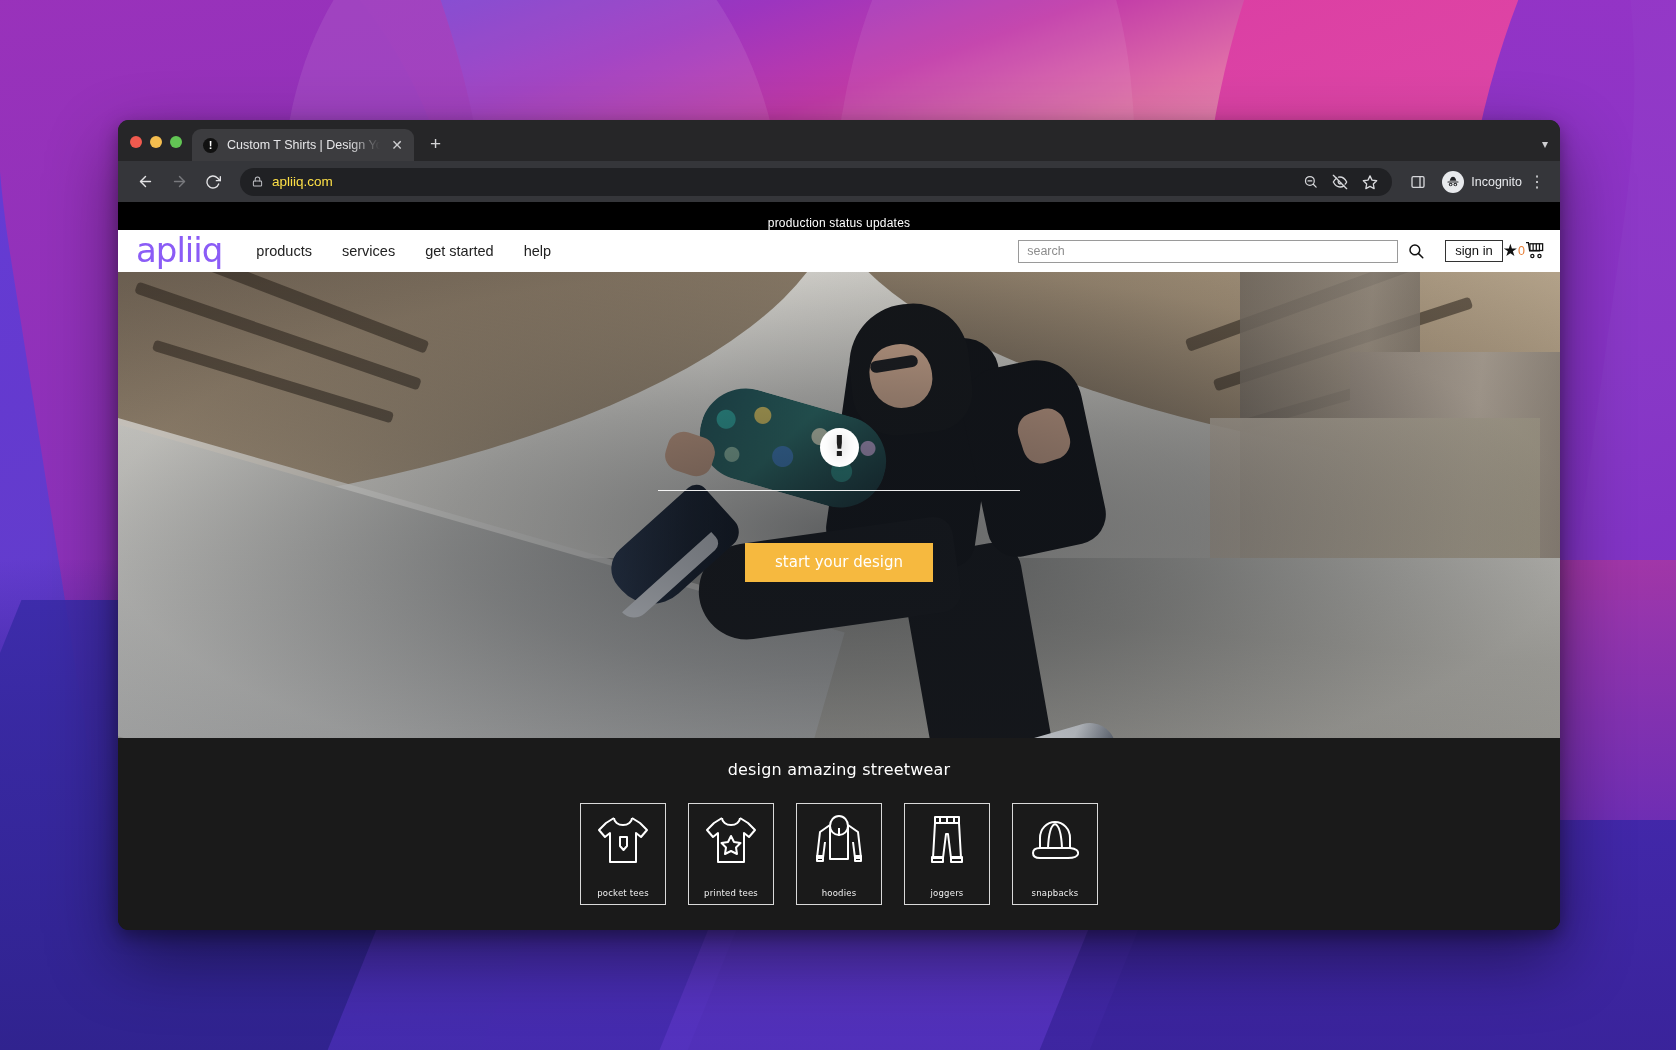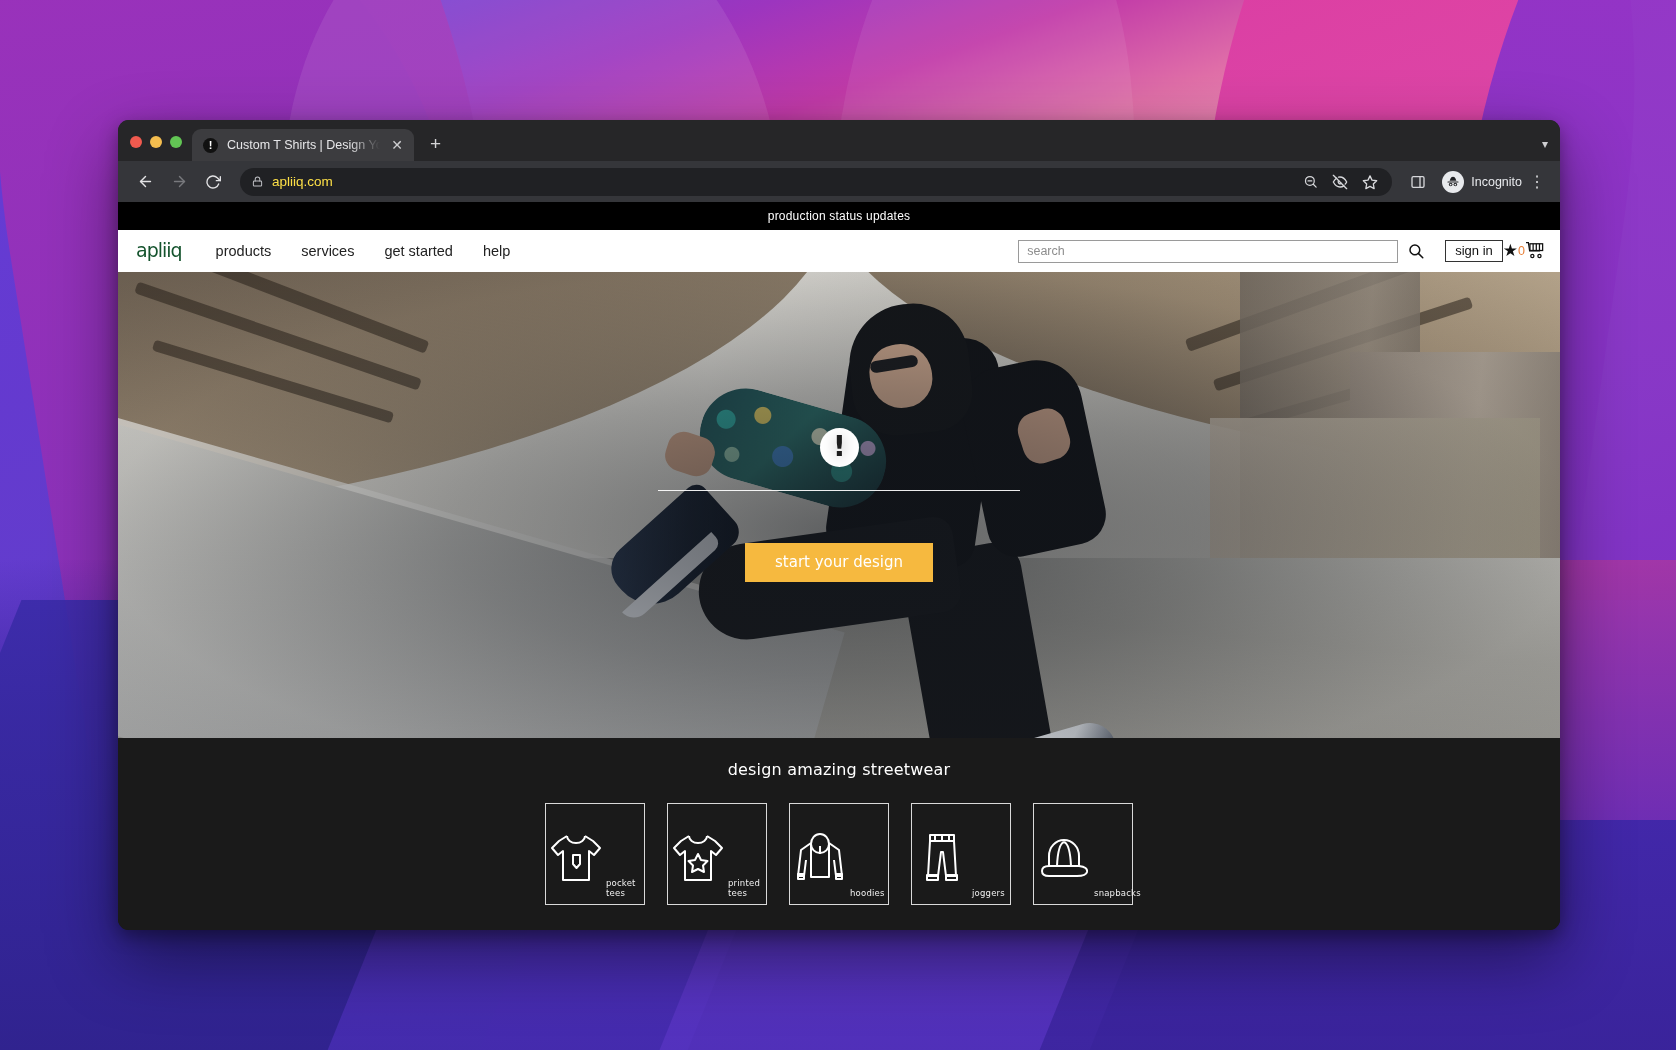--- a/index.html
+++ b/index.html
@@ -161,31 +161,31 @@
     width:22px; height:22px; border-radius:50%;
     background:#e8eaed; display:flex; align-items:center; justify-content:center;
   }
   .kebab { color:#d6d7da; font-size:16px; letter-spacing:0; line-height:1; padding:0 3px; }
 
   
   #page { flex:1; overflow:hidden; position:relative; background:#1c1c1c; }
 
   .status-bar {
     height:28px; background:#000;
-    display:flex; align-items:center; justify-content:center;
+    display:flex; align-items:flex-end; justify-content:center;
     color:#ffffff; font-size:12px; letter-spacing:.2px;
   }
 
   .site-header {
     height:42px; background:#fff;
     display:flex; align-items:center;
     padding: 0 14px 0 18px; gap:0;
   }
   .logo {
-    font-size:19px; color:#14532d; line-height:1;
+    font-size:34px; color:#8b5cf6; line-height:1;
     letter-spacing:-1px; font-weight:400;
     font-family:"DejaVu Sans", sans-serif;
     margin-right:34px; position:relative; top:-1px;
   }
   .nav { display:flex; align-items:center; gap:30px; }
   .nav a { color:#222; font-size:14.5px; text-decoration:none; }
 
   .search-wrap { margin-left:auto; display:flex; align-items:center; gap:9px; }
   .search-input {
     width:380px; height:23px;
@@ -376,23 +376,23 @@
   .sw-title {
     text-align:center; color:#fff; font-size:16px;
     padding-top:22px; letter-spacing:.2px;
     font-family:"DejaVu Sans", sans-serif;
   }
   .sw-row {
     display:flex; justify-content:center; align-items:flex-start;
     gap:22px; margin-top:24px;
   }
   .sw-card {
-    width:100px; height:102px;
+    width:86px; height:102px;
     border:1px solid #d9d9d9;
-    display:flex; flex-direction:row;
+    display:flex; flex-direction:column;
     align-items:center; justify-content:flex-start;
     padding-top:8px;
   }
   .sw-card svg { display:block; }
   .sw-label {
     color:#f0f0f0; font-size:8.5px; margin-top:auto; padding-bottom:6px;
     font-family:"DejaVu Sans", sans-serif; letter-spacing:.2px;
   }
 </style>
 </head>

